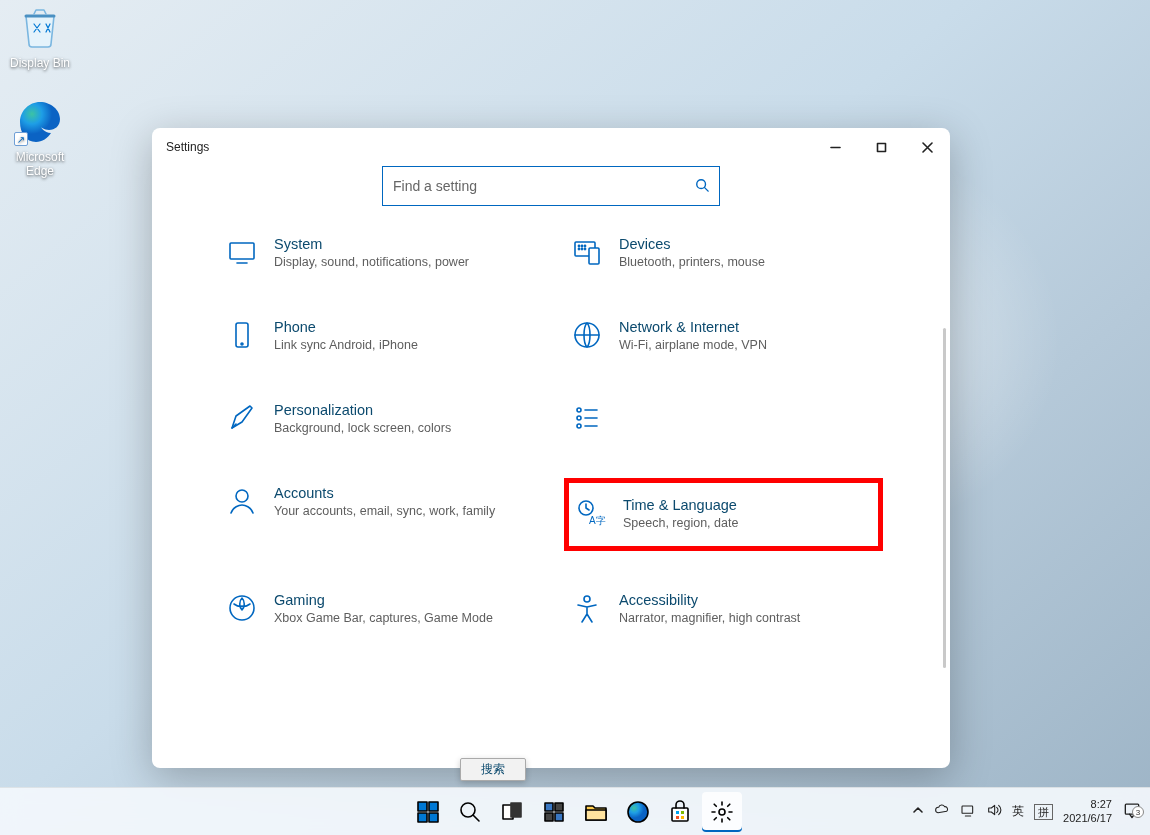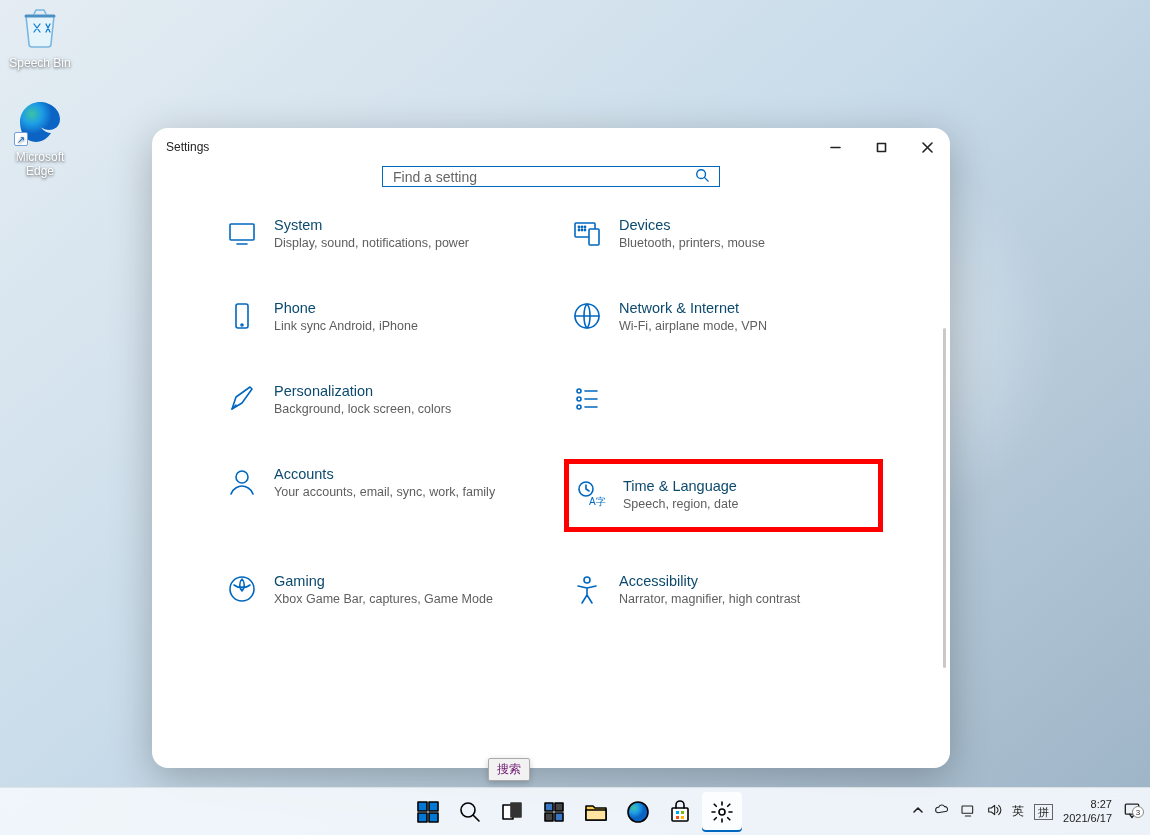--- a/index.html
+++ b/index.html
@@ -17,51 +17,50 @@
 
 .desktop-icon { position:absolute; width:80px; text-align:center; color:#fff; font-size:12px; text-shadow:0 1px 3px rgba(0,0,0,0.7); cursor:default; }
 .desktop-icon .icon-img { width:48px; height:48px; margin:0 auto 4px; display:block; }
 .recycle-bin { left:0px; top:4px; }
 .edge { left:0px; top:98px; }
 .shortcut-badge { position:absolute; left:14px; top:34px; width:14px; height:14px; background:#fff; border:1px solid #6f9fd6; border-radius:2px; display:flex; align-items:center; justify-content:center; font-size:10px; color:#0067c0; }
 
 
 .window {
   position:absolute; left:152px; top:128px; width:798px; height:640px;
-  background:#fff; border-radius:16px; box-shadow:0 10px 40px rgba(0,0,0,0.25);
+  background:#fff; border-radius:8px; box-shadow:0 10px 40px rgba(0,0,0,0.25);
   display:flex; flex-direction:column; overflow:hidden;
 }
 .titlebar { height:38px; display:flex; align-items:center; padding:0 0 0 14px; }
 .titlebar .title { font-size:12px; color:#222; }
 .win-controls { margin-left:auto; display:flex; }
 .win-btn { width:46px; height:38px; display:flex; align-items:center; justify-content:center; color:#222; }
 
 .search-row { display:flex; justify-content:center; margin:0 0 26px; }
-.search-box { width:338px; height:21px; border:1px solid #0067c0; display:flex; align-items:center; padding:0 10px; }
+.search-box { width:338px; height:40px; border:1px solid #0067c0; display:flex; align-items:center; padding:0 10px; }
 .search-box input { border:none; outline:none; flex:1; font-size:14px; color:#333; background:transparent; }
 .search-box input::placeholder { color:#666; }
 .search-icon { color:#0067c0; font-size:13px; }
 
 .content { flex:1; overflow:auto; position:relative; padding:0 70px 0 70px; }
 .grid { display:grid; grid-template-columns:1fr 1fr; column-gap:32px; row-gap:40px; padding-bottom:30px; }
 .category { display:flex; gap:16px; align-items:flex-start; padding:4px; }
 .cat-icon { width:32px; height:32px; flex-shrink:0; color:#0067c0; display:flex; align-items:center; justify-content:center; }
 .cat-text h3 { font-size:14.5px; font-weight:400; color:#0c4a6e; margin-bottom:2px; }
 .cat-text p { font-size:12.5px; color:#5e5e5e; line-height:1.35; }
 .highlight { outline:5px solid #ff0000; outline-offset:-2px; padding:16px 12px 16px 8px; }
 
 
 .scrollbar-stub { position:absolute; right:4px; top:200px; width:3px; height:340px; background:#c9c9c9; border-radius:2px; }
 
 
 .tooltip {
   position:absolute; left:460px; top:758px; background:#f2f2f2; border:1px solid #aaa;
-  padding:2px 8px; font-size:12px; color:#701a75; border-radius:2px; box-shadow:0 2px 6px rgba(0,0,0,0.2);
+  padding:2px 20px; font-size:12px; color:#0c4a6e; border-radius:2px; box-shadow:0 2px 6px rgba(0,0,0,0.2);
   z-index:50;
-  margin-left:28px;
 }
 
 
 .taskbar {
   position:absolute; left:0; bottom:0; width:1150px; height:48px;
   background:rgba(243,247,252,0.92); border-top:1px solid rgba(0,0,0,0.08);
   display:flex; align-items:center; backdrop-filter:blur(10px);
 }
 .task-center { position:absolute; left:0; right:0; display:flex; justify-content:center; gap:2px; }
 .task-icon { width:40px; height:40px; display:flex; align-items:center; justify-content:center; border-radius:4px; }
@@ -80,21 +79,21 @@
 </head>
 <body>
 
 <div class="desktop-icon recycle-bin">
   <svg class="icon-img" viewBox="0 0 48 48">
     <path d="M10 12h28l-3 28a3 3 0 0 1-3 3H16a3 3 0 0 1-3-3z" fill="#e5f3fb" stroke="#7ab6e0"></path>
     <path d="M10 12h28" stroke="#4a90c2" stroke-width="3"></path>
     <path d="M18 10l2-4h8l2 4" stroke="#7ab6e0"></path>
     <path d="M18 20l6 8m0-8l-6 8m12-8l4 8m0-8l-4 8" stroke="#0078d4" stroke-width="1.2"></path>
   </svg>
-  <div>Speech Bin</div>
+  <div>Display Bin</div>
 </div>
 
 <div class="desktop-icon edge">
   <svg class="icon-img" viewBox="0 0 48 48">
     <defs>
       <radialGradient id="eg" cx="30%" cy="30%">
           <stop offset="0" stop-color="#3cc3a4"></stop>
           <stop offset="0.5" stop-color="#1e9ee6"></stop>
           <stop offset="1" stop-color="#0b63c4"></stop>
         </radialGradient>

